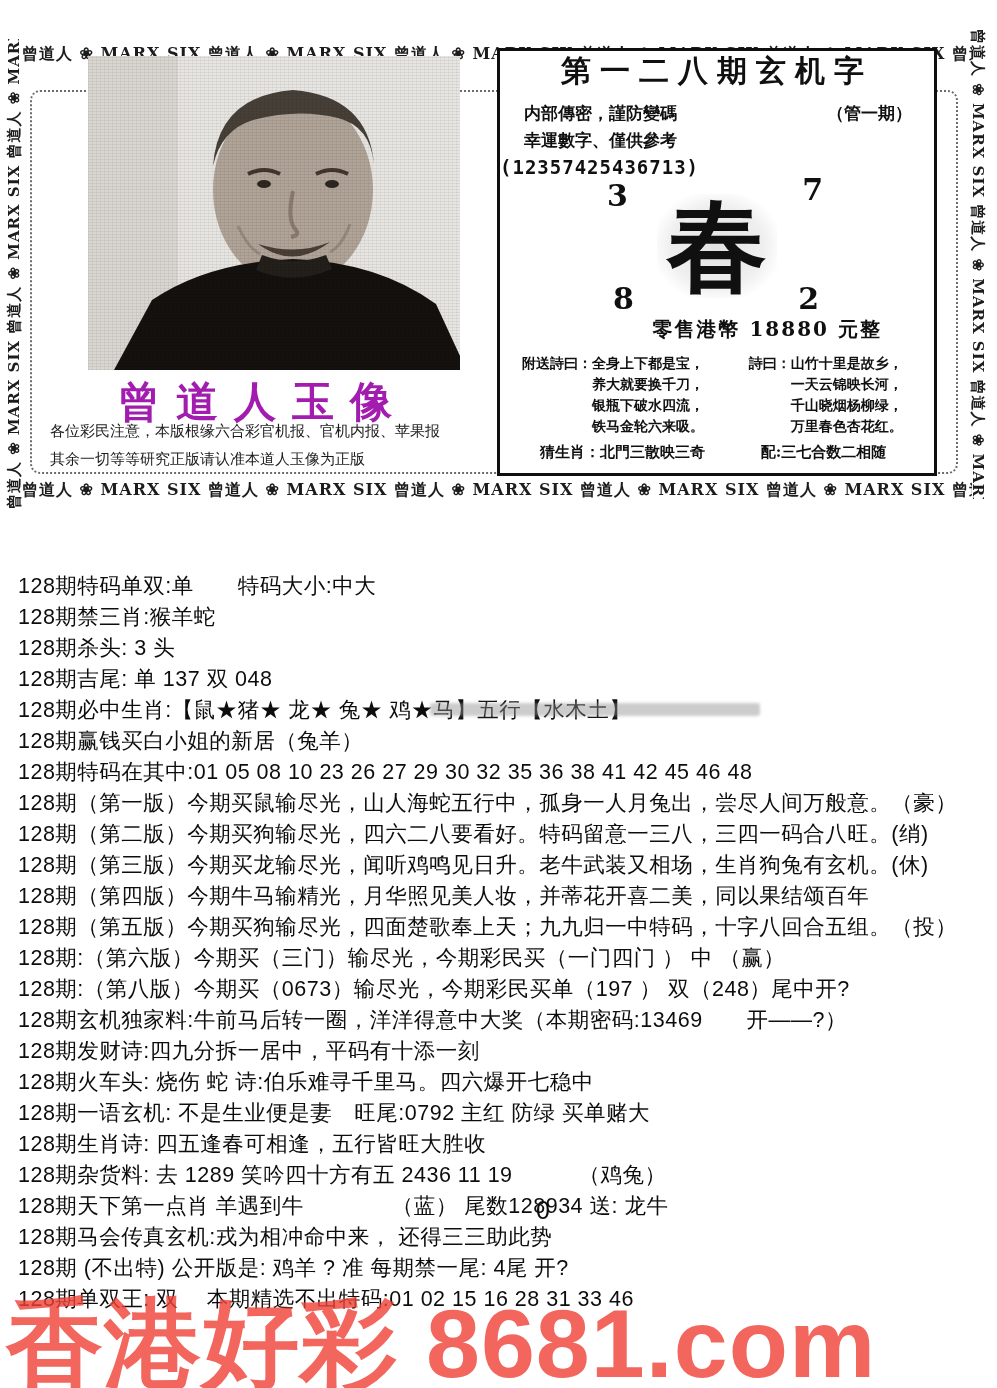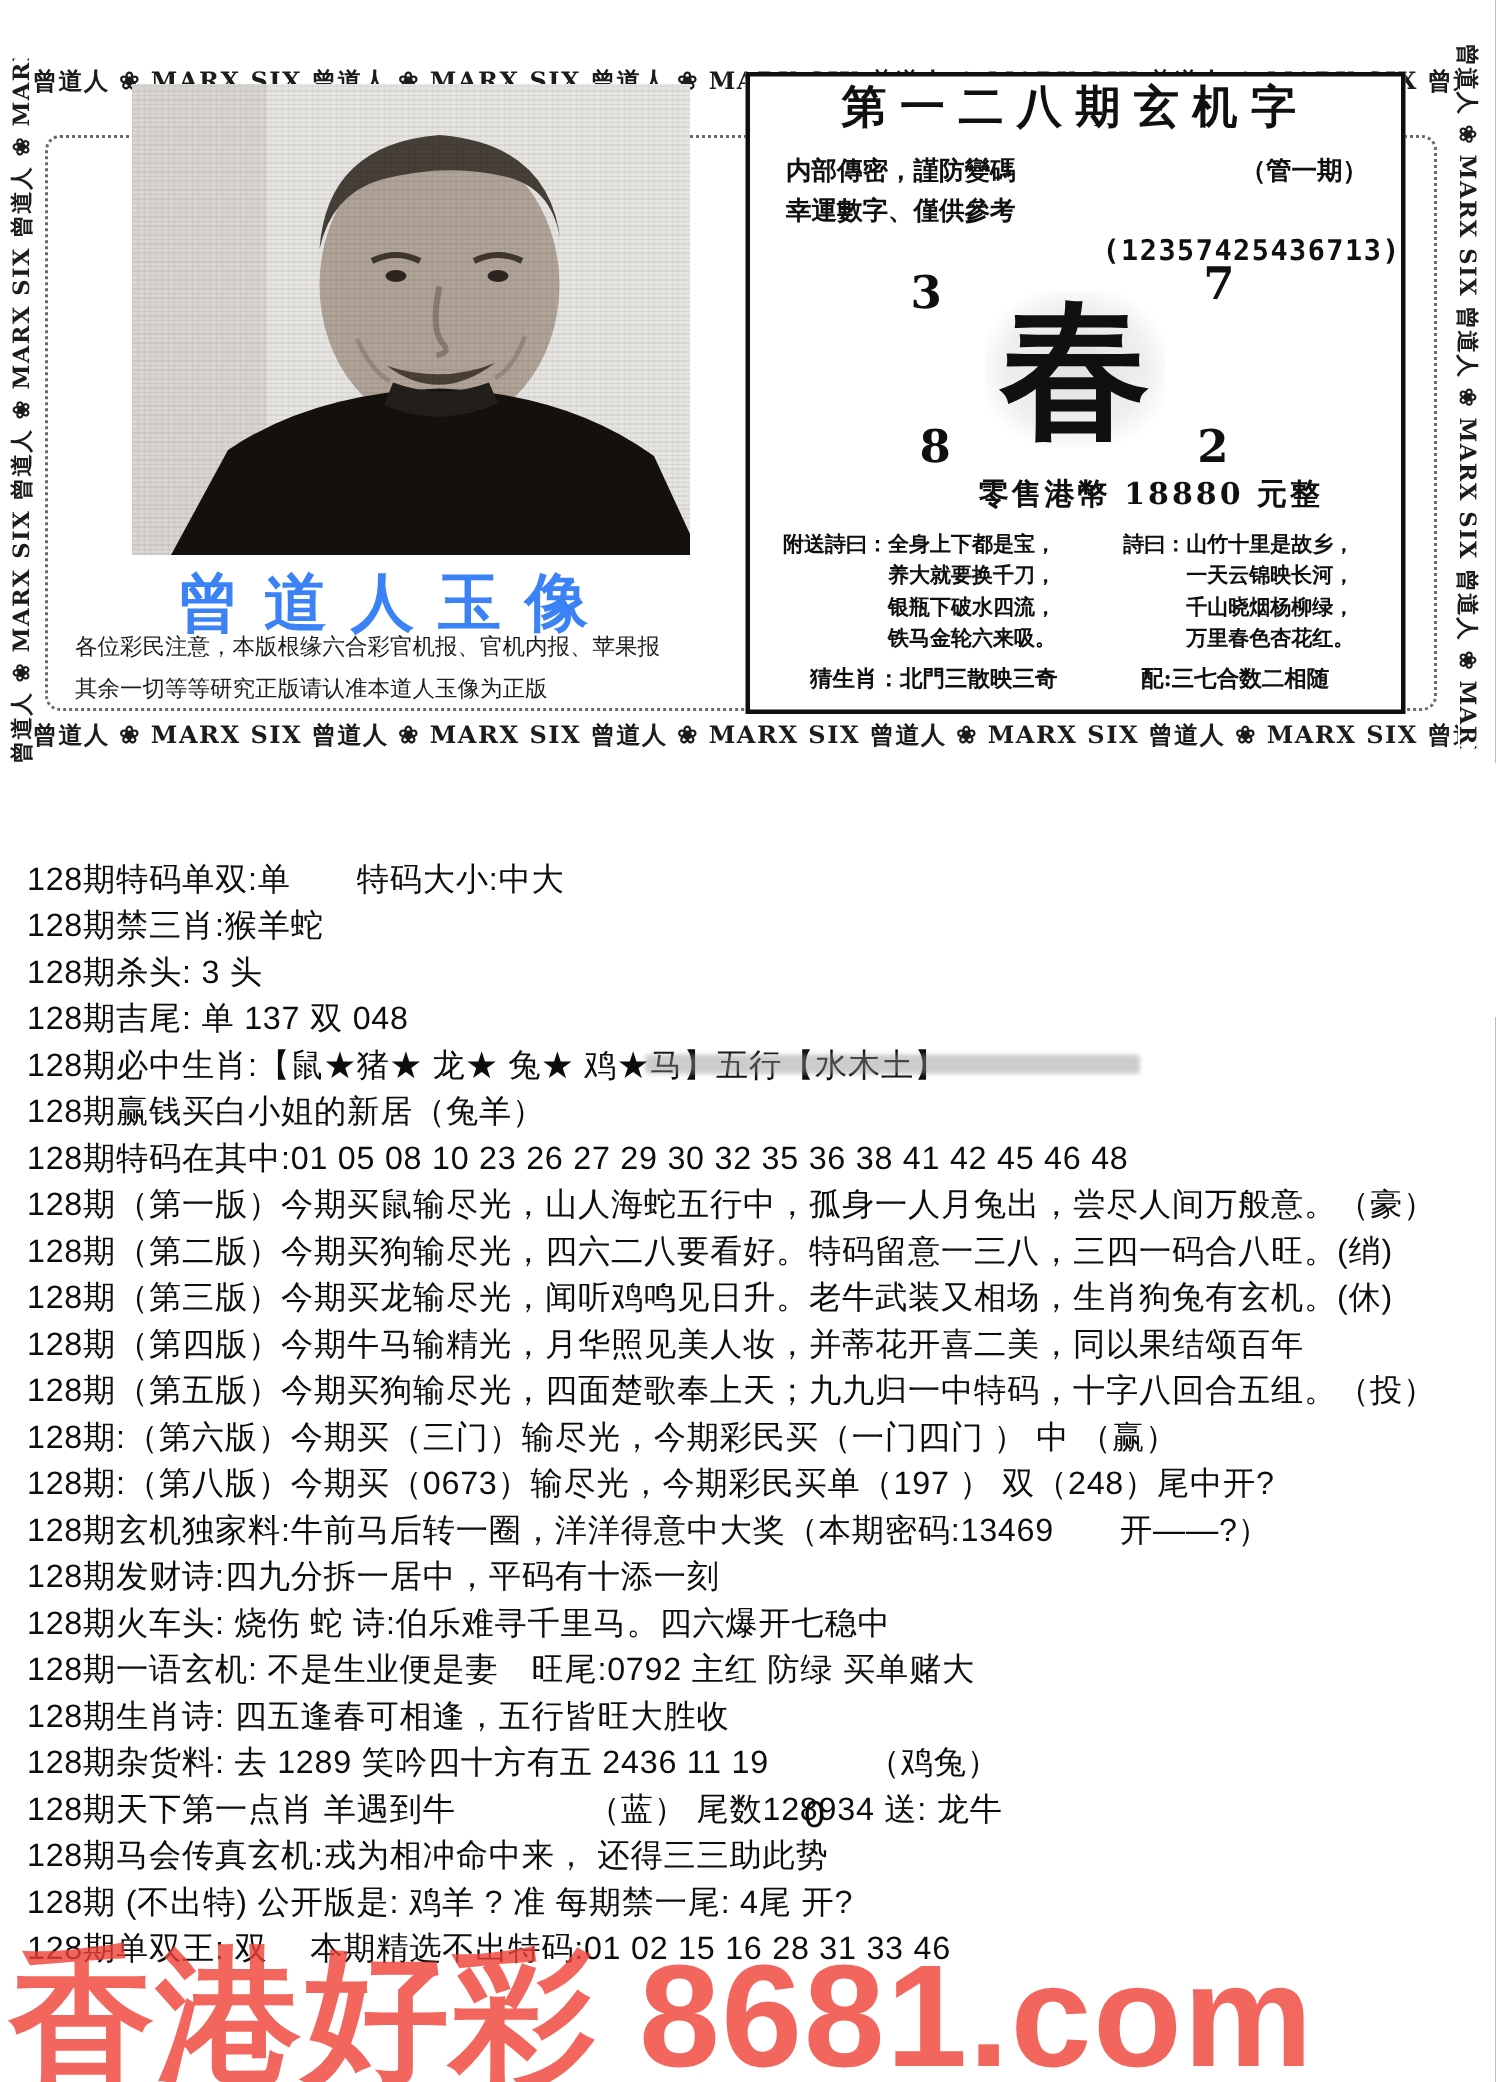--- a/index.html
+++ b/index.html
@@ -35,38 +35,38 @@
     position:absolute; left:88px; top:56px; width:372px; height:314px;
     overflow:hidden; background:#e7e5e1;
   }
   #photo .grain {
     position:absolute; inset:0; opacity:.25; pointer-events:none;
     background:repeating-linear-gradient(0deg,rgba(0,0,0,.12) 0 1px,transparent 1px 3px),
                repeating-linear-gradient(90deg,rgba(0,0,0,.08) 0 1px,transparent 1px 4px);
   }
   #caption-title {
     position:absolute; left:118px; top:374px; font-size:42px; font-weight:bold;
-    font-family:"DejaVu Serif", serif; letter-spacing:16px; color:#3b82f6; white-space:nowrap;
+    font-family:"DejaVu Serif", serif; letter-spacing:16px; color:#a21caf; white-space:nowrap;
   }
   .caption-small {
     position:absolute; left:50px; width:420px; font-size:15px; line-height:21px;
     font-family:"DejaVu Serif", serif; color:#1c1c1c; white-space:nowrap;
   }
   #caption-line1 { top:421px; }
   #caption-line2 { top:449px; }
   
   #mystery-box {
     position:absolute; left:497px; top:48px; width:440px; height:428px;
     border:3px solid #0f0f0f; background:#fff; overflow:hidden;
     font-family:"DejaVu Serif", serif; color:#101010;
   }
   #mb-title { text-align:center; font-size:30px; font-weight:bold; letter-spacing:9px; white-space:nowrap; }
   #mb-subrow { display:flex; justify-content:space-between; padding:10px 22px 0 24px; font-size:17px; font-weight:bold;gap:32px; }
   #mb-sub2 { padding:4px 0 0 24px; font-size:17px; font-weight:bold; }
-  #mb-numbers { text-align:right; margin-top:4px; font-family:"DejaVu Sans Mono", monospace; font-weight:bold; font-size:19px; letter-spacing:1px; }
+  #mb-numbers { text-align:left; margin-top:4px; font-family:"DejaVu Sans Mono", monospace; font-weight:bold; font-size:19px; letter-spacing:1px; }
   #mb-char-area { position:relative; width:240px; height:132px; margin:2px auto 0 auto; }
   #mb-char {
     position:absolute; left:50%; top:50%; transform:translate(-50%,-50%);
     font-size:100px; font-weight:bold; line-height:1;
     background:radial-gradient(ellipse at center, #e2e2e2 0%, #efefef 55%, transparent 78%);
     padding:2px 10px;
   }
   .mb-corner { position:absolute; font-size:30px; font-weight:bold; }
   #mb-c-tl { left:10px;  top:-2px; }
   #mb-c-tr { right:14px; top:-8px; }

